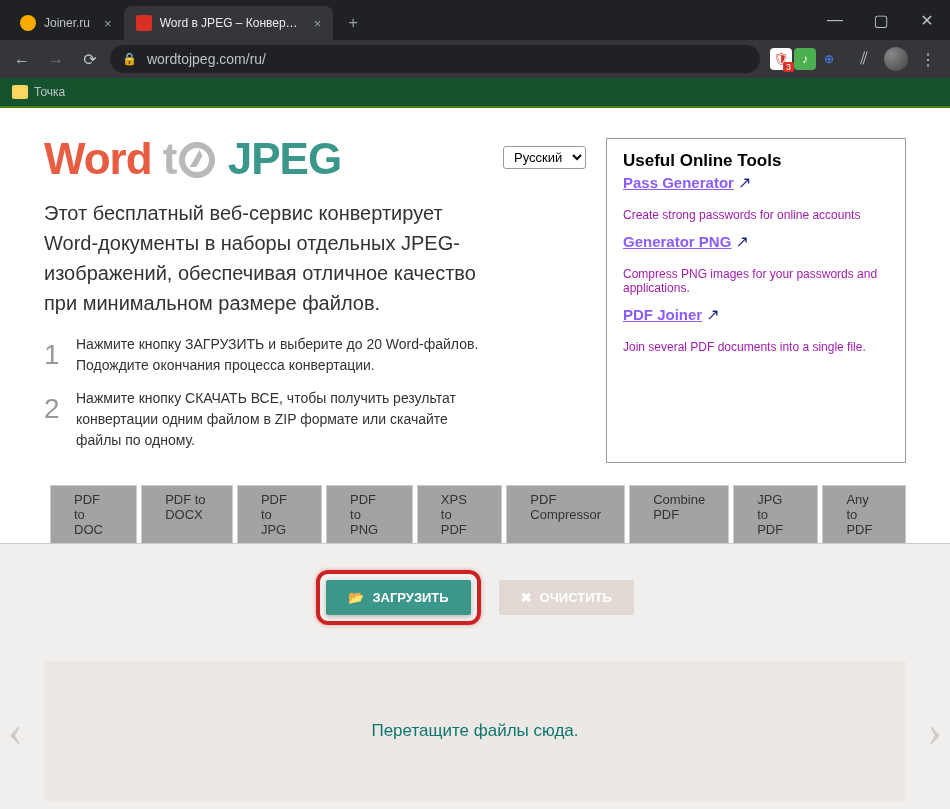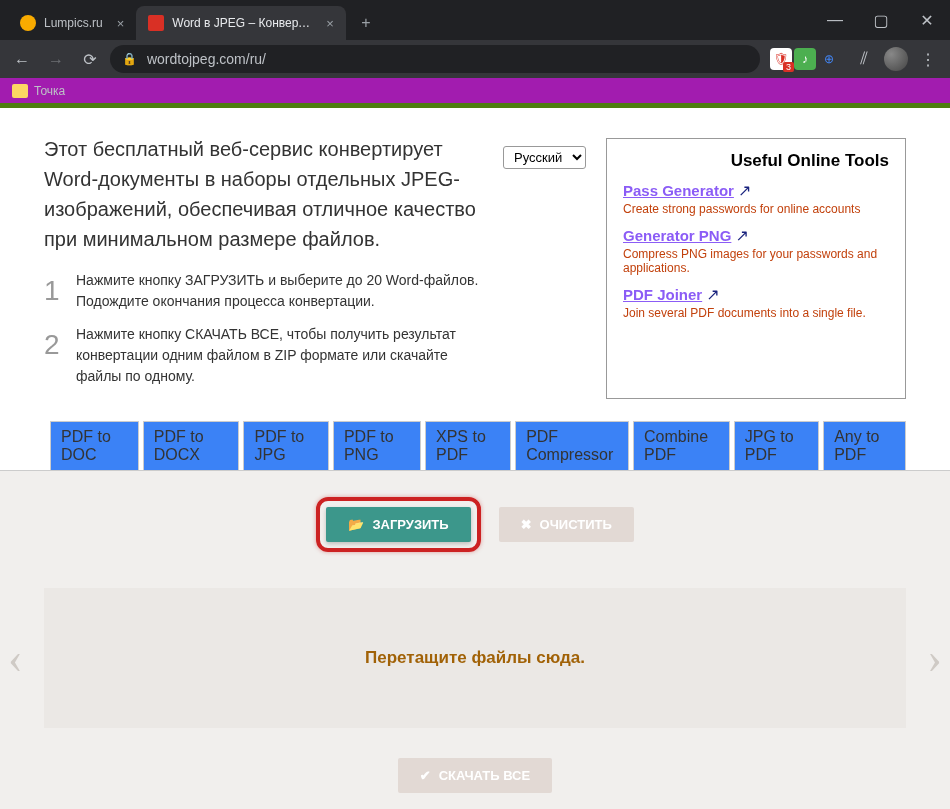--- a/index.html
+++ b/index.html
@@ -16,21 +16,21 @@
   .wincontrols div { width: 46px; height: 40px; display: flex; align-items: center; justify-content: center; color: #bdc1c6; cursor: pointer; }
 
   .toolbar { background: #35363a; height: 38px; display: flex; align-items: center; padding: 0 8px; gap: 6px; }
   .tbtn { width: 28px; height: 28px; display: flex; align-items: center; justify-content: center; color: #bdc1c6; cursor: pointer; border-radius: 50%; font-size: 16px; }
   .urlbar { flex: 1; background: #202124; border-radius: 16px; height: 28px; display: flex; align-items: center; padding: 0 12px; gap: 10px; color: #bdc1c6; font-size: 14px; }
   .urlbar .lock { font-size: 12px; }
   .exticons { display: flex; gap: 2px; margin: 0 4px; }
   .ext { width: 22px; height: 22px; border-radius: 4px; display:flex; align-items:center; justify-content:center; font-size:12px; }
   .avatar { width:24px; height:24px; border-radius:50%; background: radial-gradient(circle at 30% 30%, #888, #444); }
 
-  .bookbar { background: #a21caf; height: 30px; display: flex; align-items: center; padding: 0 12px; border-bottom: 5px solid #4d7c0f; }
+  .bookbar { background: #14532d; height: 30px; display: flex; align-items: center; padding: 0 12px; border-bottom: 2px solid #4d7c0f; }
   .bookmark { display: flex; align-items: center; gap: 6px; color: #bdc1c6; font-size: 12px; cursor: pointer; }
   .bookmark .bicon { width:16px; height:14px; background:#fdd663; border-radius:2px; }
 
   
   .page { background: #fff; padding: 26px 44px 0 44px; }
   .topline { display: flex; gap: 20px; }
   .leftcol { flex: 1; }
   .logo { font-size: 44px; font-weight: 900; letter-spacing: -1px; margin-bottom: 14px; }
   .logo .w1 { color: #e85c41; }
   .logo .w2 { color: #b9b9b9; font-weight: 700; }
@@ -39,51 +39,51 @@
   .logo .oicon::after { content:''; position:absolute; background:#b9b9b9; width:6px; height:20px; left:50%; top:50%; transform:translate(-50%,-50%) rotate(30deg); clip-path: polygon(0 0, 100% 20%, 100% 80%, 0 100%); }
   .intro { font-size: 20px; line-height: 1.5; color: #333; margin-bottom: 16px; }
   .steps { }
   .step { display: flex; gap: 12px; margin-bottom: 12px; font-size: 14px; color: #333; line-height: 1.5; }
   .step .num { font-size: 28px; font-weight: 300; color: #999; min-width: 20px; }
 
   .langsel { margin-top: 12px; }
   .langsel select { border: 1px solid #999; padding: 2px 6px; font-size: 13px; border-radius: 3px; background: #fff; }
 
   .sidebar { border: 1px solid #999; padding: 12px 16px 20px; width: 300px; margin-top: 4px; }
-  .sidebar h3 { font-size: 17px; font-weight: bold; margin-bottom: 10px; text-align: right; }
+  .sidebar h3 { font-size: 17px; font-weight: bold; margin-bottom: 2px; }
   .sblink { margin-bottom: 10px; }
   .sblink a { color: #8b5cf6; font-weight: bold; font-size: 15px; text-decoration: underline; }
   .sblink .arrow { color: #1a237e; margin-left: 4px; }
-  .sblink p { font-size: 12px; color: #c2410c; margin-top: 2px; }
+  .sblink p { font-size: 12px; color: #a21caf; margin-top: 16px; }
 
   .tabsrow { display: flex; gap: 4px; margin-top: 22px; margin-bottom: 0; padding-left: 6px; }
-  .convtab { background: #3b82f6; border: 1px solid #ccc; border-bottom: none; padding: 6px 10px; font-size: 16px; color: #333; cursor: pointer; }
+  .convtab { background: #a3a3a3; border: 1px solid #ccc; border-bottom: none; padding: 6px 23px; font-size: 13px; color: #333; cursor: pointer; }
 
   .droparea { background: #f1efed; border-top: 1px solid #ccc; padding: 26px 0 20px; margin: 0 -44px; position: relative; }
   .btnrow { display: flex; justify-content: center; gap: 18px; margin-bottom: 36px; }
   .uploadwrap { border: 4px solid #c22; border-radius: 12px; padding: 6px; box-shadow: 0 0 4px rgba(194,34,34,0.4); }
   .mainbtn { display: inline-flex; align-items: center; gap: 8px; padding: 10px 22px; font-size: 13px; font-weight: bold; color: #fff; border: none; cursor: pointer; border-radius: 2px; }
   .upload { background: #3c978b; box-shadow: 0 2px 4px rgba(0,0,0,0.2); }
   .clear { background: #e2d9d4; color: #fff; }
   .clear .x { font-size: 13px; }
   .dropzone { background: #ebe8e5; margin: 0 44px; height: 140px; display: flex; align-items: center; justify-content: center; position: relative; }
-  .dropzone .hint { color: #a16207; font-size: 17px; font-weight: bold; }
+  .dropzone .hint { color: #0f766e; font-size: 17px; font-weight: normal; }
   .dropzone .navL, .dropzone .navR { position: absolute; top: 50%; transform: translateY(-50%); font-size: 44px; color: #cfcac5; cursor: pointer; font-family: Georgia, serif; }
   .dropzone .navL { left: -36px; }
   .dropzone .navR { right: -36px; }
   .dlrow { display: flex; justify-content: center; margin-top: 30px; }
   .dlbtn { display: inline-flex; align-items: center; gap: 8px; background: #e2d9d4; color: #fff; padding: 10px 22px; font-size: 13px; font-weight: bold; border: none; border-radius: 2px; }
 </style>
 </head>
 <body>
 
 <div class="titlebar">
   <div class="tab">
     <span class="favicon" style="background:#f9ab00"></span>
-    <span>Lumpics.ru</span>
+    <span>Joiner.ru</span>
     <span class="close">×</span>
   </div>
   <div class="tab active">
     <span class="favicon" style="background:#d93025;border-radius:2px"></span>
     <span style="overflow:hidden;text-overflow:ellipsis;white-space:nowrap;max-width:140px">Word в JPEG – Конвертировать</span>
     <span class="close">×</span>
   </div>
   <div class="newtab">+</div>
   <div class="wincontrols">
     <div>—</div>
@@ -115,20 +115,25 @@
 <div class="bookbar">
   <div class="bookmark">
     <div class="bicon"></div>
     <span>Точка</span>
   </div>
 </div>
 
 <div class="page">
   <div class="topline">
     <div class="leftcol">
+      <div class="logo">
+        <span class="w1">Word</span>
+        <span class="w2">t</span><span class="oicon"></span>
+        <span class="w3">JPEG</span>
+      </div>
       <p class="intro">Этот бесплатный веб-сервис конвертирует Word-документы в наборы отдельных JPEG-изображений, обеспечивая отличное качество при минимальном размере файлов.</p>
       <div class="steps">
         <div class="step">
           <div class="num">1</div>
           <div>Нажмите кнопку ЗАГРУЗИТЬ и выберите до 20 Word-файлов. Подождите окончания процесса конвертации.</div>
         </div>
         <div class="step">
           <div class="num">2</div>
           <div>Нажмите кнопку СКАЧАТЬ ВСЕ, чтобы получить результат конвертации одним файлом в ZIP формате или скачайте файлы по одному.</div>
         </div>

